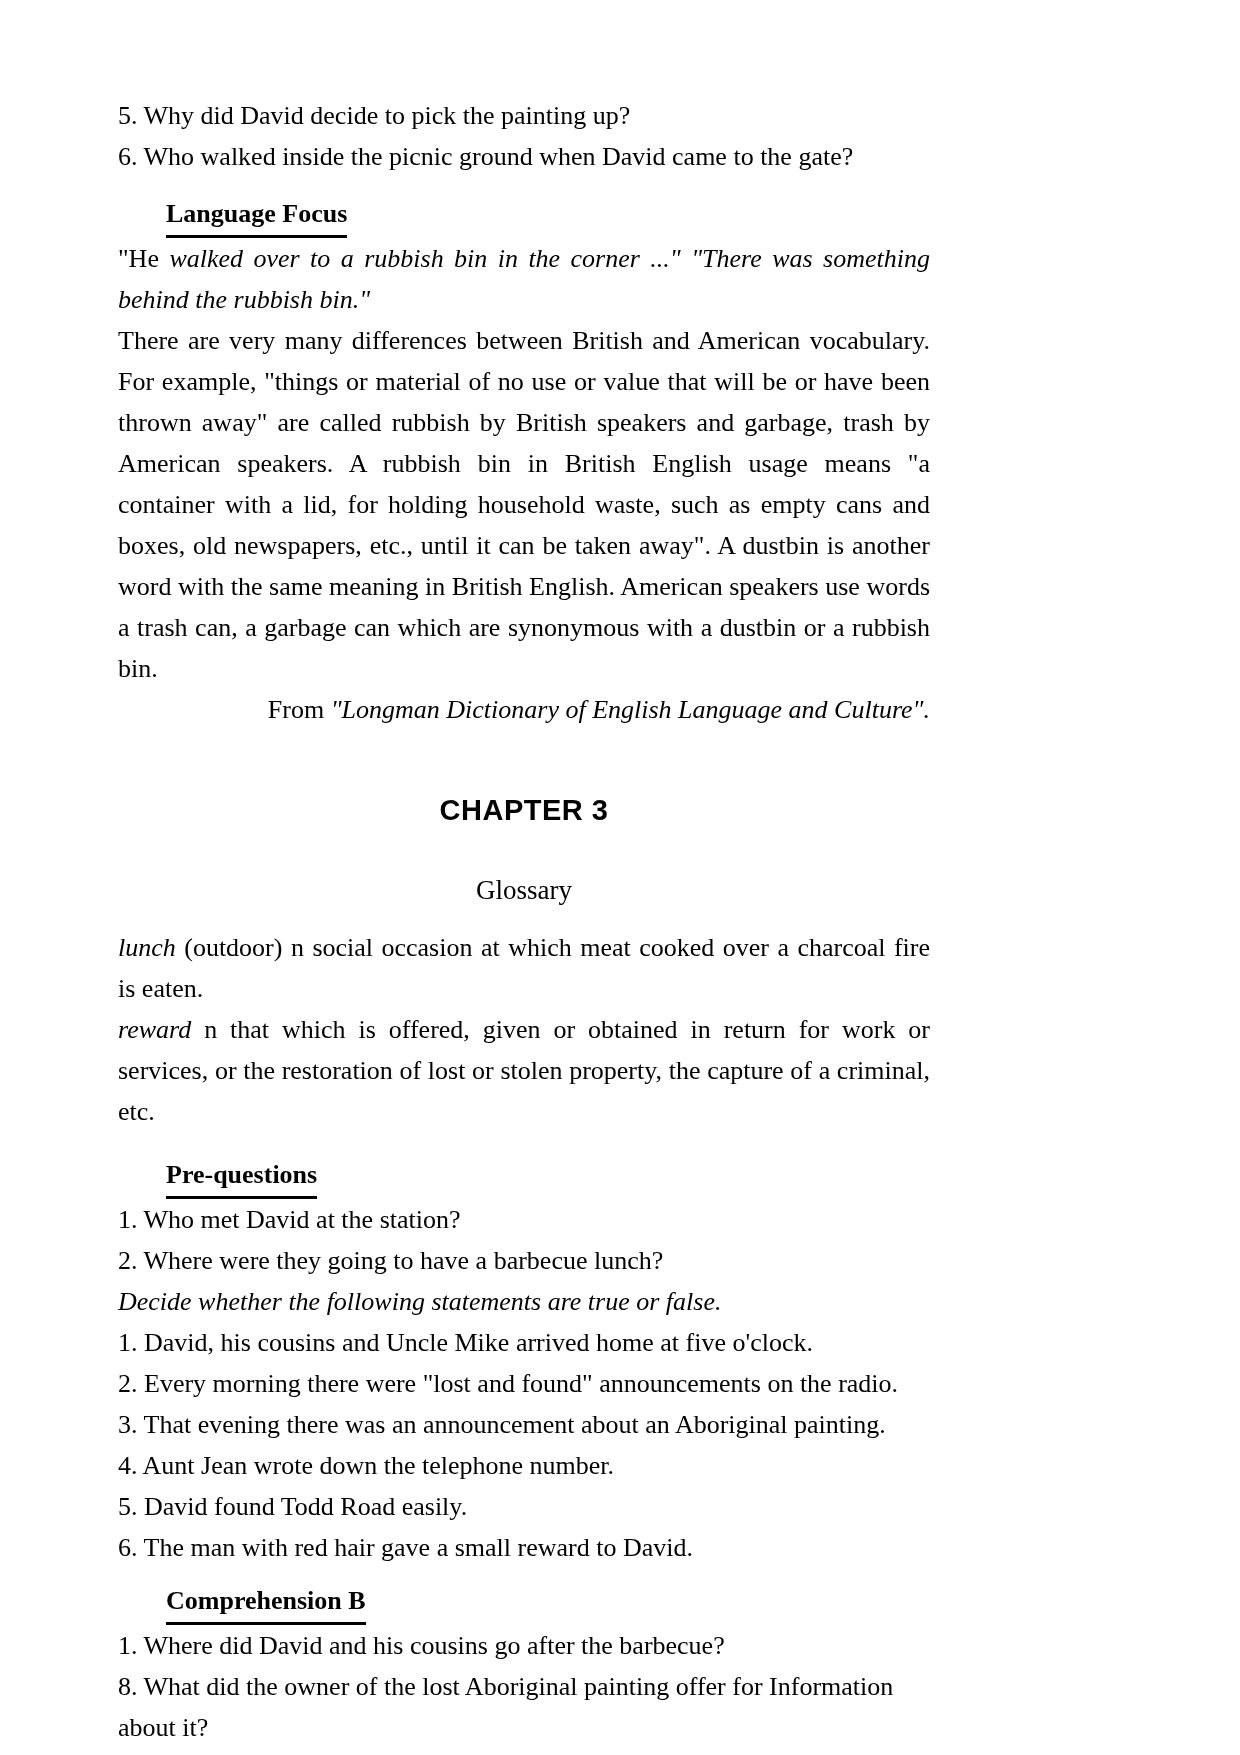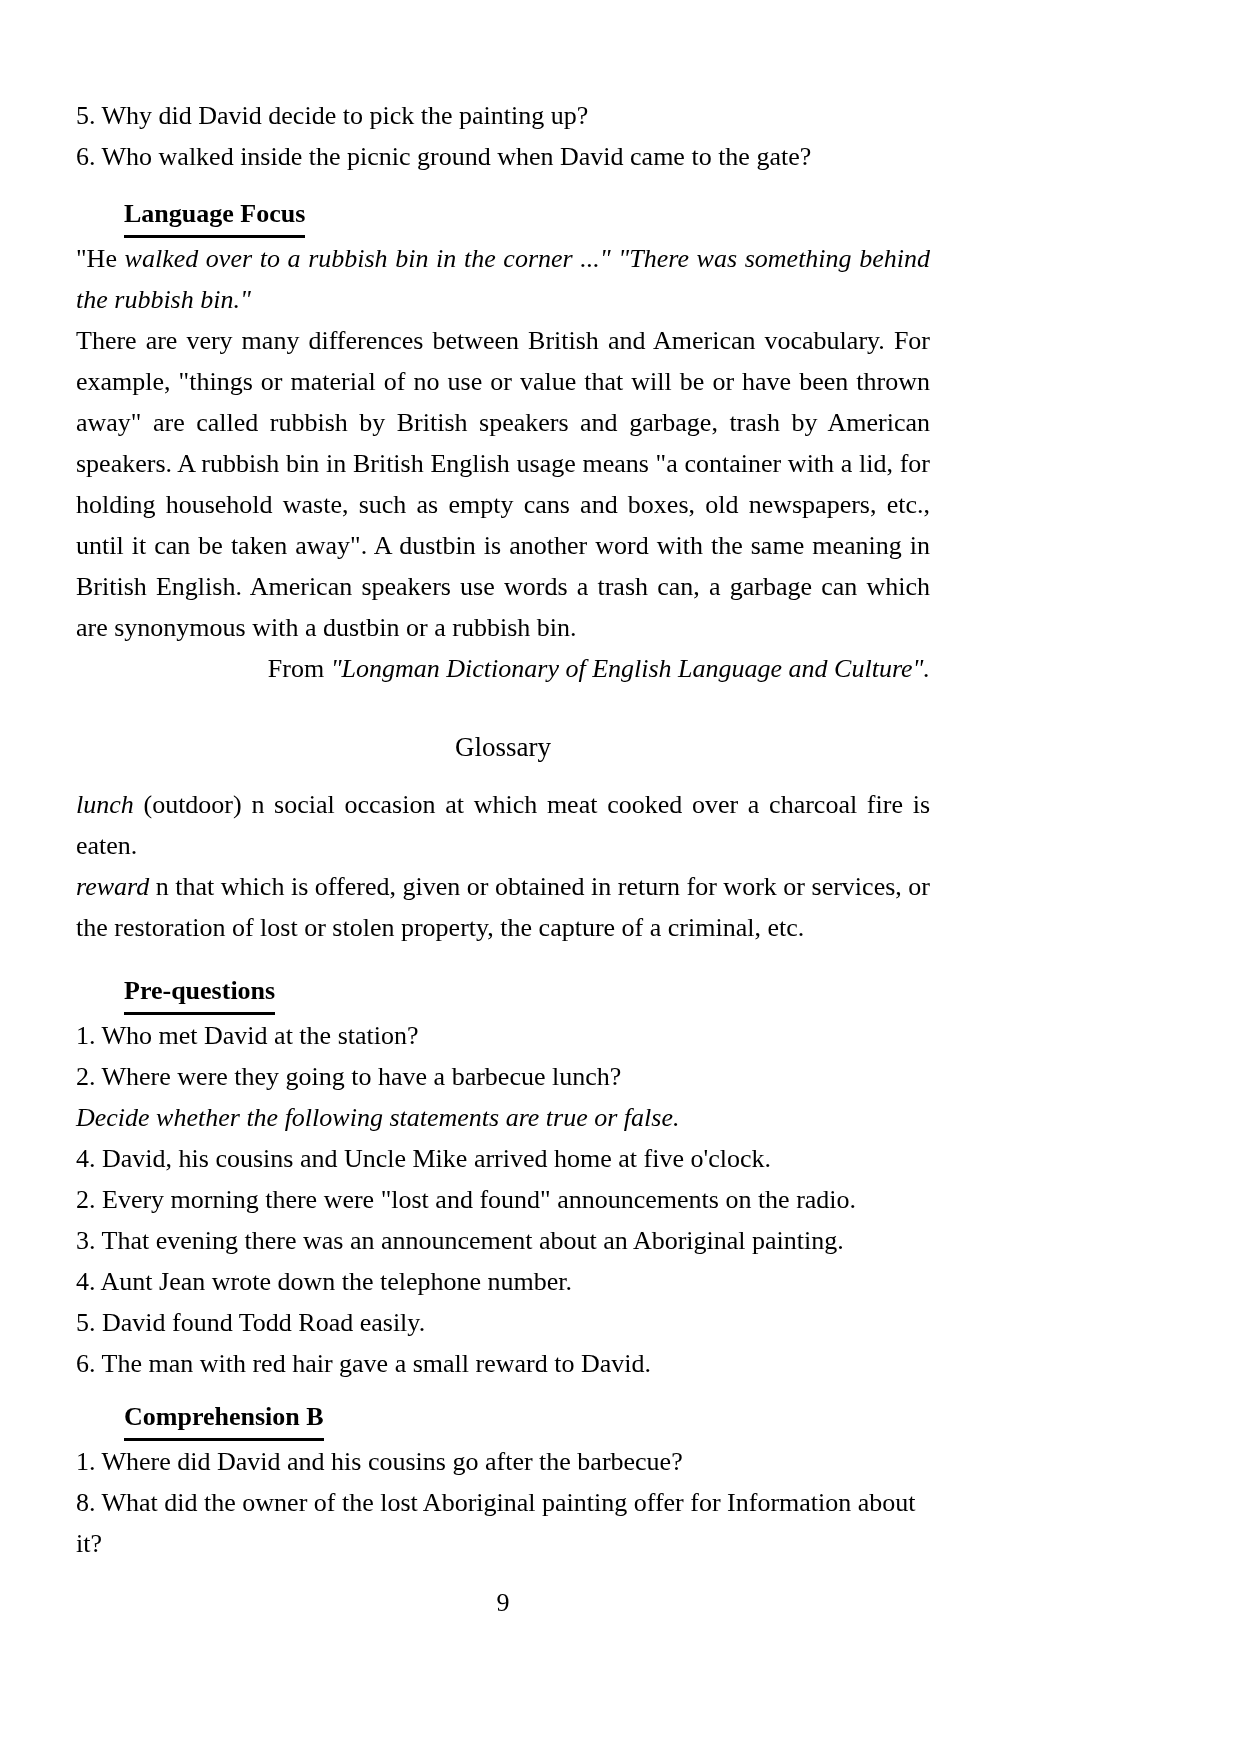--- a/index.html
+++ b/index.html
@@ -11,21 +11,21 @@
     width: 1240px;
     height: 1755px;
     font-family: "Liberation Serif", serif;
     color: #000000;
     overflow: hidden;
   }
   .page {
     box-sizing: border-box;
     width: 1060px;
     height: 1755px;
-    padding: 95px 130px 0 76px;
+    padding: 95px 130px 0 118px;
     background: #ffffff;
   }
   .line {
     font-size: 26px;
     line-height: 41px;
   }
   .para {
     font-size: 26px;
     line-height: 41px;
     text-align: justify;
@@ -90,36 +90,37 @@
   <div class="heading">
     <span class="hd-inner">Language Focus</span>
   </div>
 
   <div class="para"><span>"He </span><span class="it">walked over to a rubbish bin in the corner ..." "There was something behind the rubbish bin."</span></div>
 
   <div class="para"><span>There are very many differences between British and American vocabulary. For example, "things or material of no use or value that will be or have been thrown away" are called </span><span class="bd">rubbish</span><span> by British speakers and </span><span class="bd">garbage, trash</span><span> by American speakers. </span><span class="bd">A rubbish bin</span><span> in British English usage means "a container with a lid, for holding household waste, such as empty cans and boxes, old newspapers, etc., until it can be taken away". </span><span class="bd">A dustbin</span><span> is another word with the same meaning in British English. American speakers use words </span><span class="bd">a trash can, a garbage can</span><span> which are synonymous with </span><span class="bd">a dustbin</span><span> or </span><span class="bd">a rubbish bin.</span></div>
 
   <div class="source-line"><span>From </span><span class="it">"Longman Dictionary of English Language and Culture".</span></div>
 
+  <div class="chapter-title">CHAPTER 3</div>
 
   <div class="glossary-heading">Glossary</div>
 
   <div class="glossary-block">
     <div class="para"><span class="bdit">lunch</span><span> (outdoor) n social occasion at which meat cooked over a charcoal fire is eaten.</span></div>
     <div class="para"><span class="bdit">reward</span><span> n that which is offered, given or obtained in return for work or services, or the restoration of lost or stolen property, the capture of a criminal, etc.</span></div>
   </div>
 
   <div class="heading section-heading-pre">
     <span class="hd-inner">Pre-questions</span>
   </div>
   <div class="line">1. Who met David at the station?</div>
   <div class="line">2. Where were they going to have a barbecue lunch?</div>
 
   <div class="line it">Decide whether the following statements are true or false.</div>
-  <div class="line">4. David, his cousins and Uncle Mike arrived home at five o'clock.</div>
+  <div class="line">1. David, his cousins and Uncle Mike arrived home at five o'clock.</div>
   <div class="line">2. Every morning there were "lost and found" announcements on the radio.</div>
   <div class="line">3. That evening there was an announcement about an Aboriginal painting.</div>
   <div class="line">4. Aunt Jean wrote down the telephone number.</div>
   <div class="line">5. David found Todd Road easily.</div>
   <div class="line">6. The man with red hair gave a small reward to David.</div>
 
   <div class="heading section-heading-b">
     <span class="hd-inner">Comprehension B</span>
   </div>
   <div class="line">1. Where did David and his cousins go after the barbecue?</div>

